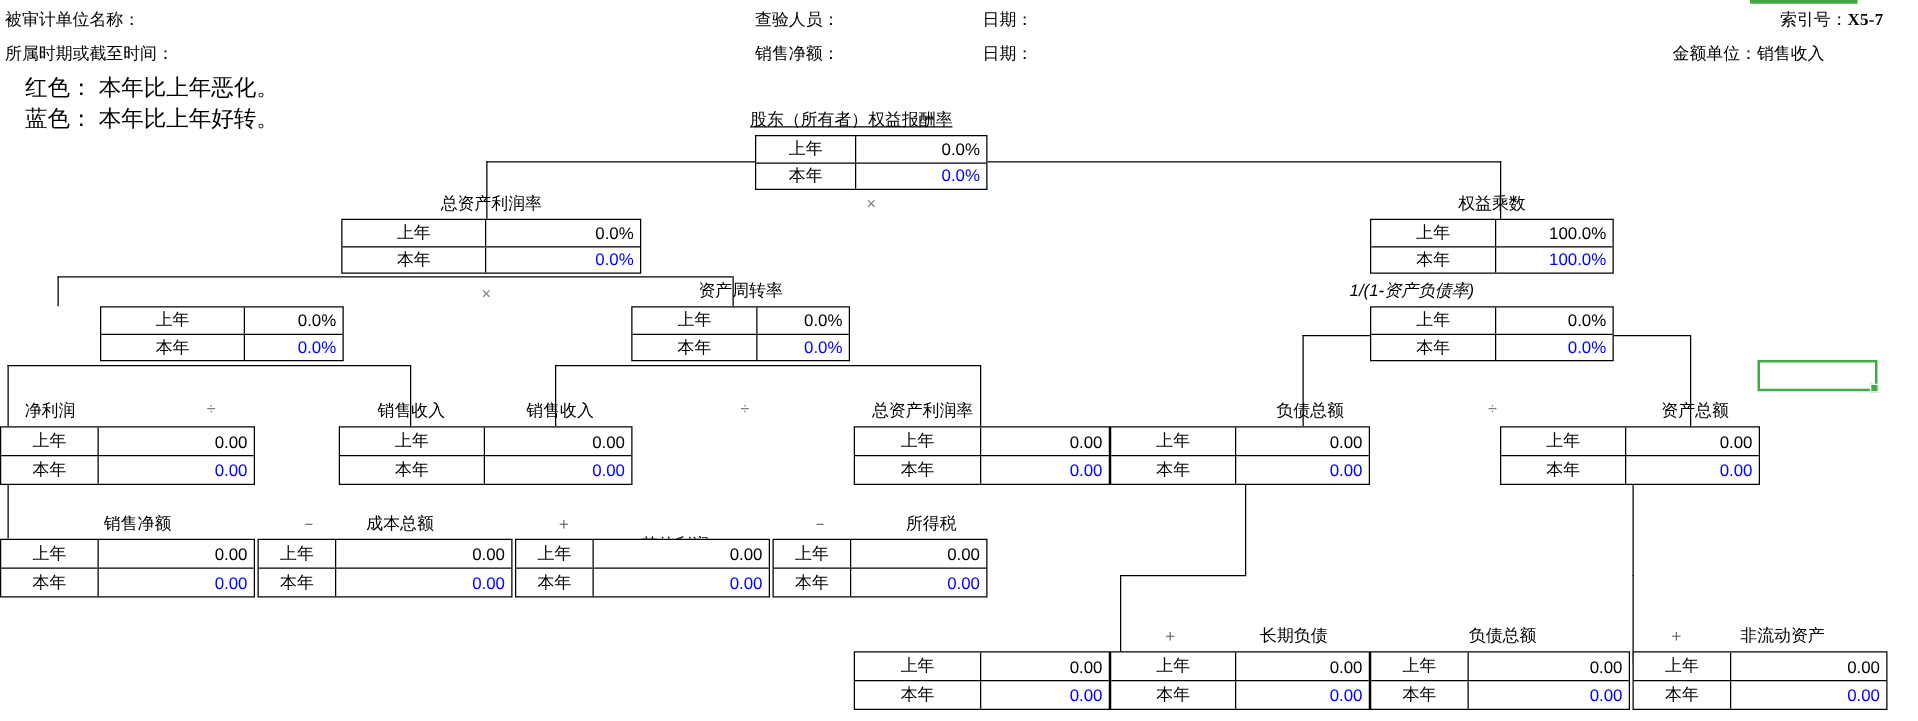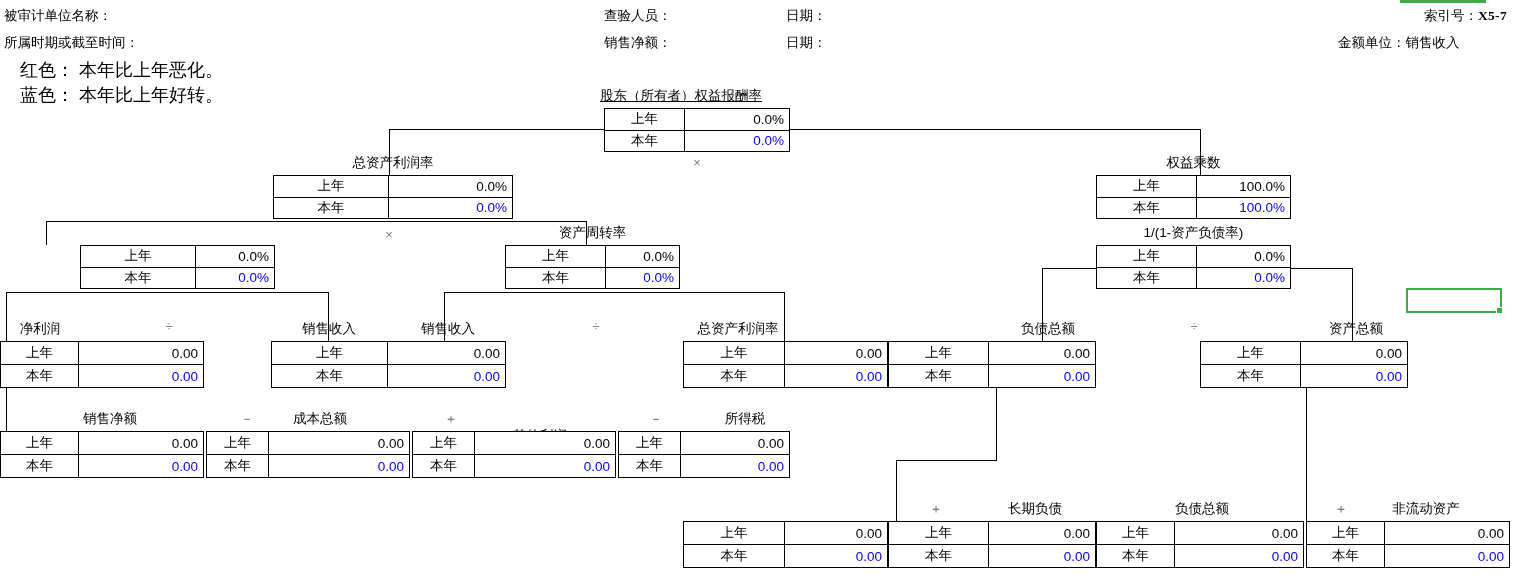--- a/index.html
+++ b/index.html
@@ -169,21 +169,21 @@
   <div class="nrow top">
     <div class="nlbl" style="width:100px;">上年</div>
     <div class="nval v-prev">100.0%</div>
   </div>
   <div class="nrow">
     <div class="nlbl" style="width:100px;">本年</div>
     <div class="nval v-cur">100.0%</div>
   </div>
 </div>
 
-<div class="ntitle" style="left:1096px;top:226px;width:195px;">1/(1-资产负债率)</div>
+<div class="ntitle" style="left:1032px;top:226px;width:195px;font-style:italic;">1/(1-资产负债率)</div>
 <div class="nbox" style="left:1096px;top:245px;width:195px;height:44px;">
   <div class="nrow top">
     <div class="nlbl" style="width:100px;">上年</div>
     <div class="nval v-prev">0.0%</div>
   </div>
   <div class="nrow">
     <div class="nlbl" style="width:100px;">本年</div>
     <div class="nval v-cur">0.0%</div>
   </div>
 </div>

